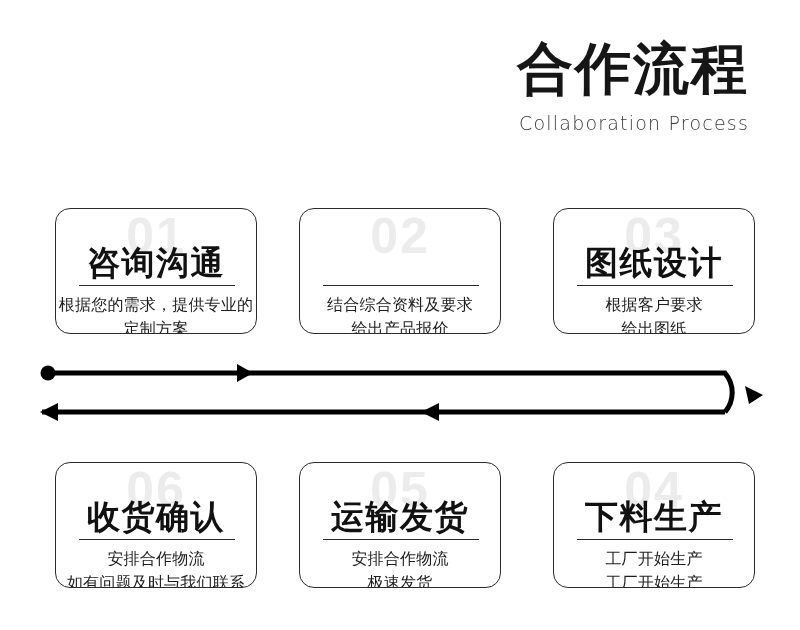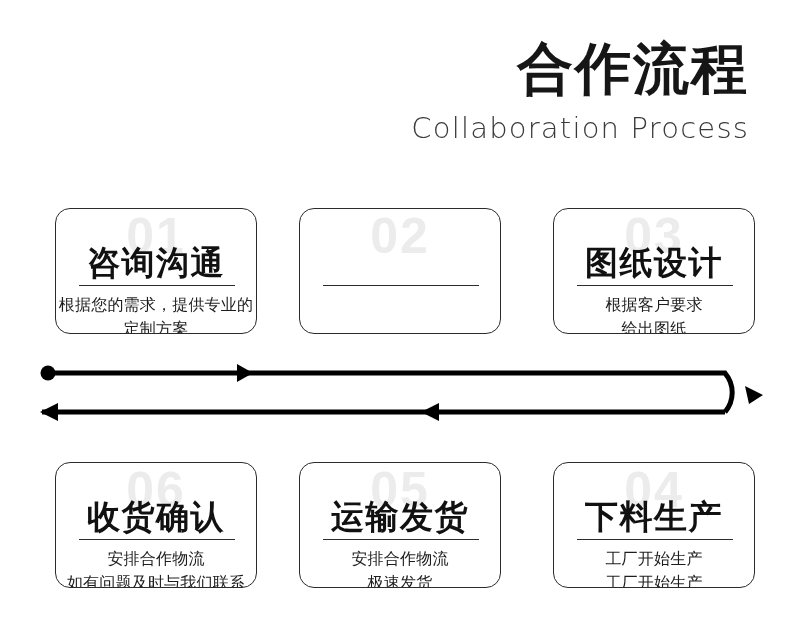--- a/index.html
+++ b/index.html
@@ -32,21 +32,21 @@
   .main-title {
     font-size: 56px;
     font-weight: 700;
     color: #161616;
     letter-spacing: 2px;
     line-height: 1.12;
     font-family: "Liberation Sans", "DejaVu Sans", sans-serif;
   }
   .sub-title {
     margin-top: 12px;
-    font-size: 29px;
+    font-size: 19px;
     font-weight: 300;
     color: #3a3a3a;
     letter-spacing: 1.2px;
     line-height: 1.1;
     font-family: "DejaVu Sans", "Liberation Sans", sans-serif;
     padding-left: 16px;
   }
 
   
   .card {
@@ -148,20 +148,24 @@
         <span class="ln">根据您的需求，提供专业的</span>
         <span class="ln">定制方案</span>
       </div>
     </div>
   </div>
 
   <div class="card r1 c2">
     <div class="card-inner">
       <div class="watermark">02</div>
       <div class="divider"></div>
+      <div class="card-desc">
+        <span class="ln">结合综合资料及要求</span>
+        <span class="ln">给出产品报价</span>
+      </div>
     </div>
   </div>
 
   <div class="card r1 c3">
     <div class="card-inner">
       <div class="watermark">03</div>
       <div class="card-title">图纸设计</div>
       <div class="divider"></div>
       <div class="card-desc">
         <span class="ln">根据客户要求</span>

